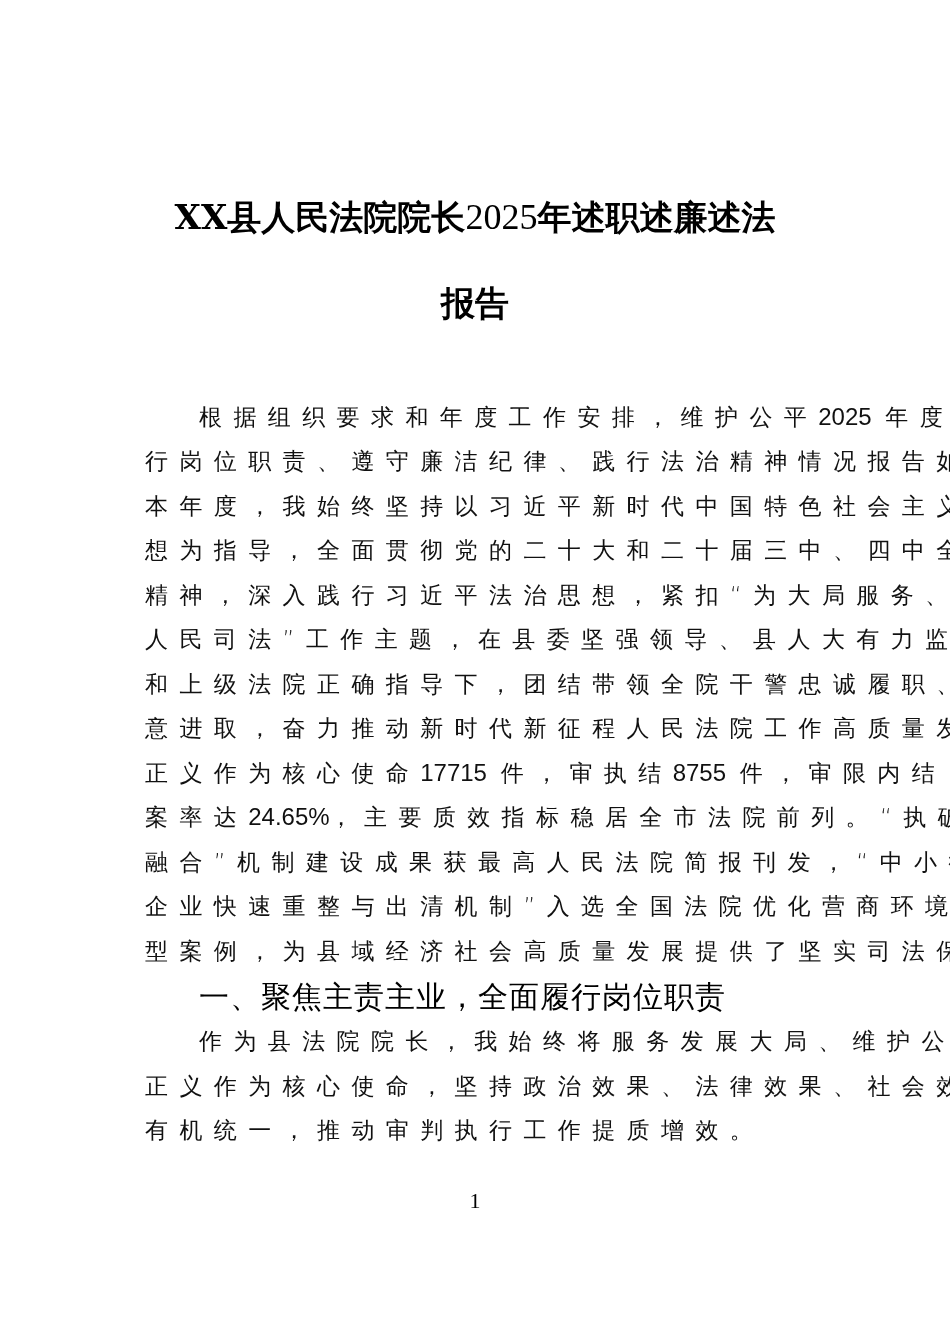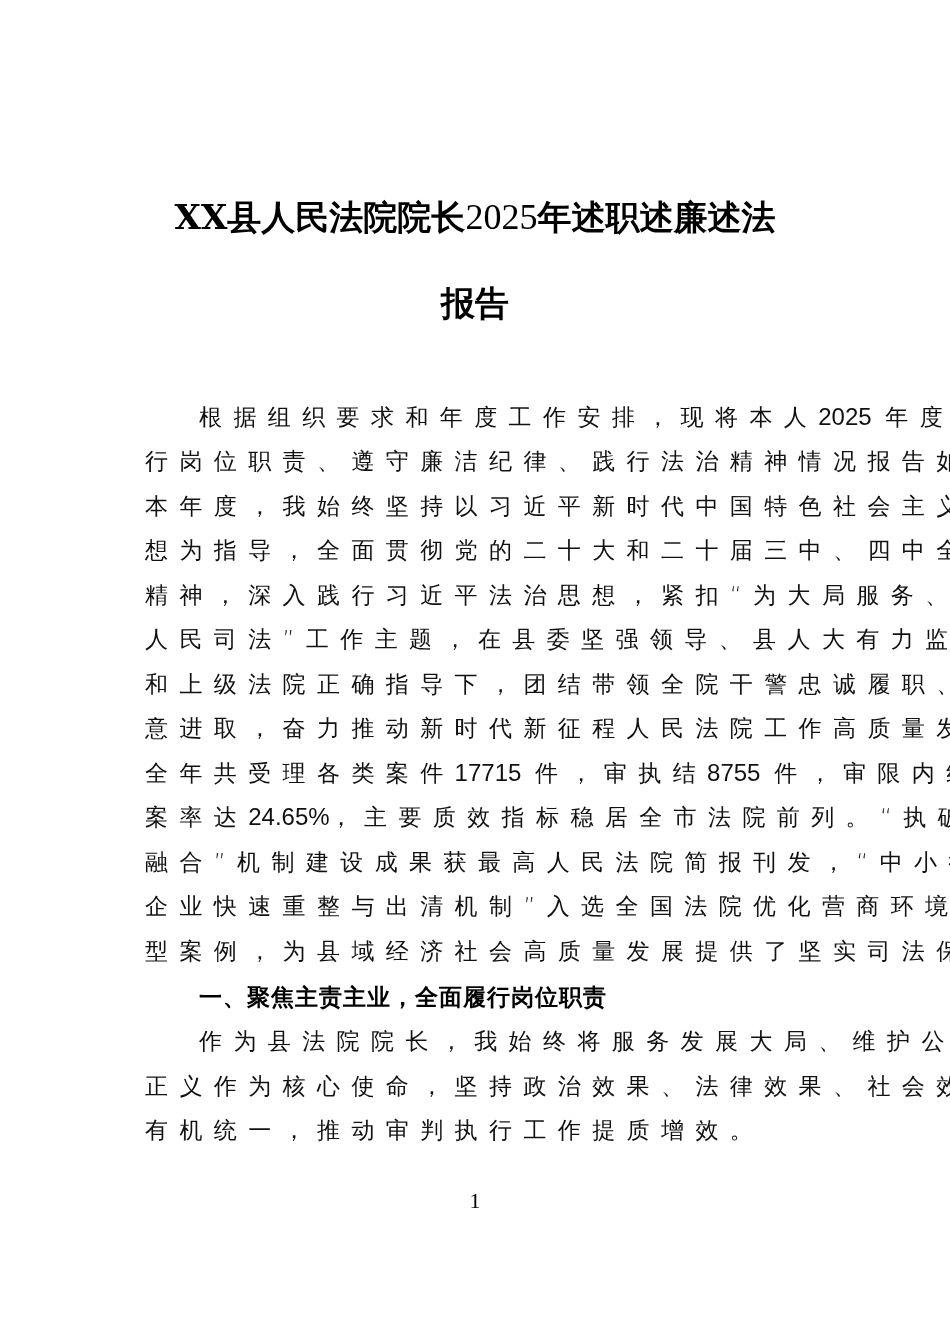--- a/index.html
+++ b/index.html
@@ -17,50 +17,50 @@
     .body-line {
       position: absolute; left: 145px; width: 665px; height: 44px;
       font-family: "DejaVu Sans", sans-serif; font-size: 23px; color: #111;
       line-height: 44px; white-space: nowrap; letter-spacing: 11.4px;
       font-weight: 300;
     }
     .body-line .num { font-family: "Liberation Sans", sans-serif; letter-spacing: 0; font-size: 24px; }
     .indent { padding-left: 54px; }
     .heading {
       position: absolute; left: 199px; height: 44px;
-      font-family: "DejaVu Sans", sans-serif; font-weight: bold; font-size: 23px; color: #000;
+      font-family: "DejaVu Sans", sans-serif; font-weight: normal; font-size: 30px; color: #000;
       line-height: 44px; white-space: nowrap; letter-spacing: 1px;
     }
     .page-number {
       position: absolute; left: 0; width: 950px; top: 1188px; text-align: center;
       font-family: "Liberation Serif", serif; font-size: 22px; color: #000;
     }
   </style>
 </head>
 <body>
 
 <div class="page">
 
   <div class="title l1">
     <span>XX县人民法院院长</span><span class="num">2025</span><span>年述职述廉述法</span>
   </div>
   <div class="title l2">报告</div>
 
   <div class="body-line indent" style="top:395px">
-    <span>根据组织要求和年度工作安排，现将本人</span><span class="num">2025</span> <span>年度履</span>
+    <span>根据组织要求和年度工作安排，维护公平</span><span class="num">2025</span> <span>年度履</span>
   </div>
   <div class="body-line" style="top:439px">行岗位职责、遵守廉洁纪律、践行法治精神情况报告如下</div>
   <div class="body-line" style="top:484px">本年度，我始终坚持以习近平新时代中国特色社会主义思</div>
   <div class="body-line" style="top:528px">想为指导，全面贯彻党的二十大和二十届三中、四中全会</div>
   <div class="body-line" style="top:573px">精神，深入践行习近平法治思想，紧扣“为大局服务、为</div>
   <div class="body-line" style="top:617px">人民司法”工作主题，在县委坚强领导、县人大有力监督</div>
   <div class="body-line" style="top:662px">和上级法院正确指导下，团结带领全院干警忠诚履职、锐</div>
   <div class="body-line" style="top:706px">意进取，奋力推动新时代新征程人民法院工作高质量发展</div>
   <div class="body-line" style="top:751px">
-    <span>全年共受理各类案件</span><span class="num">17715</span> <span>件，审执结</span><span class="num">8755</span> <span>件，审限内结</span>
+    <span>正义作为核心使命</span><span class="num">17715</span> <span>件，审执结</span><span class="num">8755</span> <span>件，审限内结</span>
   </div>
   <div class="body-line" style="top:795px">
     <span>案率达</span><span class="num">24.65%</span><span>，主要质效指标稳居全市法院前列。“执破</span>
   </div>
   <div class="body-line" style="top:840px">融合”机制建设成果获最高人民法院简报刊发，“中小微</div>
   <div class="body-line" style="top:884px">企业快速重整与出清机制”入选全国法院优化营商环境典</div>
   <div class="body-line" style="top:929px">型案例，为县域经济社会高质量发展提供了坚实司法保障。</div>
 
   <div class="heading" style="top:975px">一、聚焦主责主业，全面履行岗位职责</div>
 

